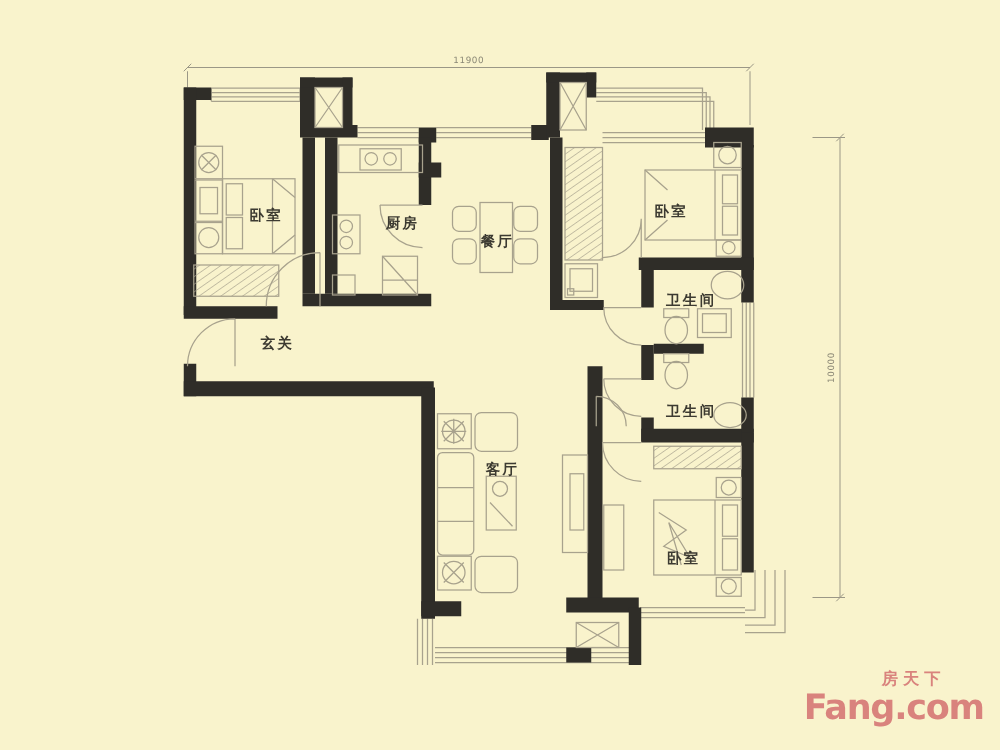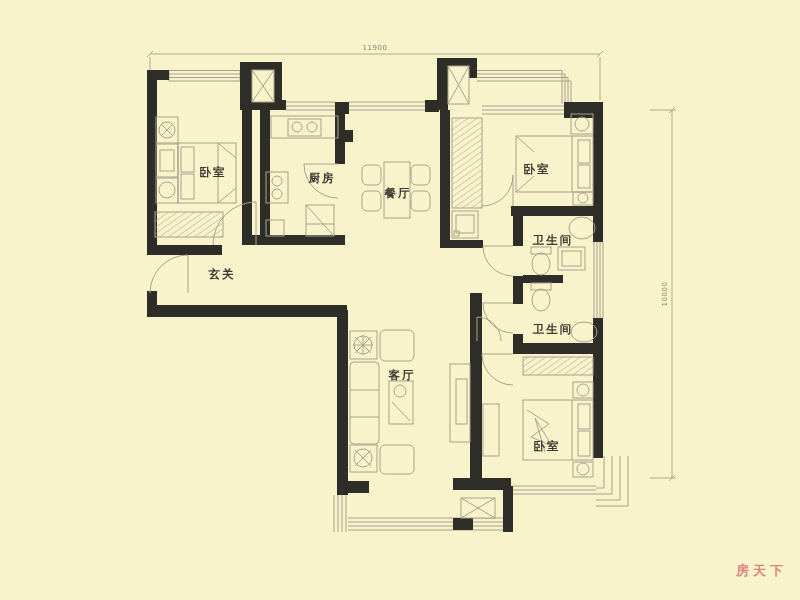--- a/index.html
+++ b/index.html
@@ -230,14 +230,15 @@
     <text class="roomlabel" x="537" y="173">卧室</text>
     <text class="roomlabel" x="553" y="244">卫生间</text>
     <text class="roomlabel" x="553" y="333">卫生间</text>
     <text class="roomlabel" x="402" y="379">客厅</text>
     <text class="roomlabel" x="547" y="450">卧室</text>
   </g>
 </svg>
 
   <div class="logo">
     <div class="logo-cn">房天下</div>
+    <div class="logo-en">Fang.com</div>
   </div>
 </div>
 
 </body></html>

